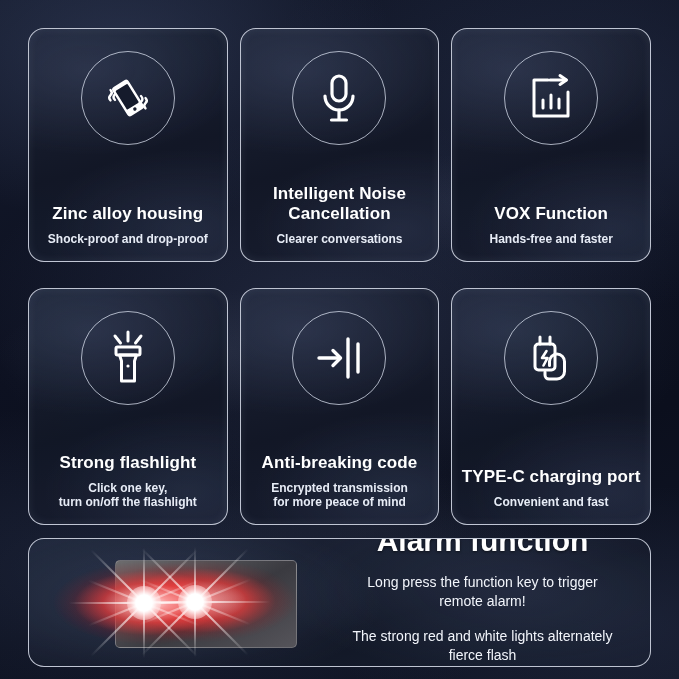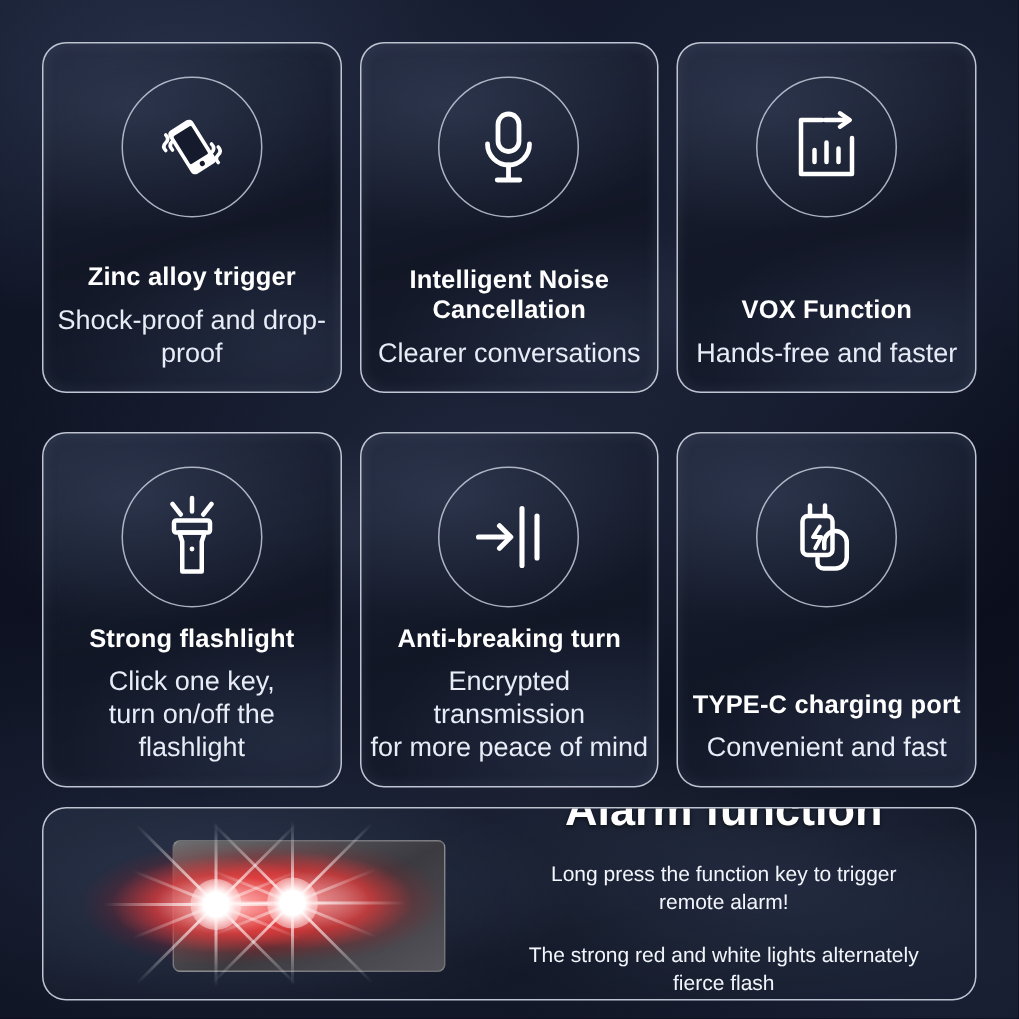--- a/index.html
+++ b/index.html
@@ -59,21 +59,21 @@
 
   .card-texts{
     margin-top:auto;margin-bottom:14px;
     width:100%;text-align:center;padding:0 6px;box-sizing:border-box;
   }
   .card-title{
     color:#ffffff;font-size:17px;font-weight:bold;line-height:1.18;
     letter-spacing:.1px;margin:0 0 8px 0;
   }
   .card-sub{
-    color:#e7ecf6;font-size:18px;font-weight:normal;line-height:1.22;margin:0;
+    color:#e7ecf6;font-size:12px;font-weight:bold;line-height:1.22;margin:0;
   }
 
   .alarm{
     position:absolute;left:28px;top:538px;width:623px;height:129px;
     border:1px solid rgba(232,238,250,0.80);
     border-radius:16px;
     background:
       radial-gradient(ellipse 300px 120px at 22% 50%, rgba(96,110,146,0.30), rgba(0,0,0,0) 72%),
       radial-gradient(ellipse 320px 120px at 78% 40%, rgba(86,100,136,0.26), rgba(0,0,0,0) 72%),
       linear-gradient(165deg, rgba(32,40,60,0.96) 0%, rgba(18,23,38,0.96) 60%, rgba(26,33,52,0.96) 100%);
@@ -141,21 +141,21 @@
           <path d="M45.5 28 q2.6 2.6 0 5.2 q-2.6 2.6 0 5.2"></path>
         </g>
         <g transform="rotate(-32 28 28)">
           <rect x="18.5" y="11" width="19" height="34" rx="3.2" fill="#ffffff"></rect>
           <rect x="21" y="15.5" width="14" height="22" rx="1" fill="#151b2c"></rect>
           <circle cx="28" cy="41" r="1.7" fill="#151b2c"></circle>
         </g>
       </svg>
     </div>
     <div class="card-texts">
-      <p class="card-title">Zinc alloy trigger</p>
+      <p class="card-title">Zinc alloy housing</p>
       <p class="card-sub">Shock-proof and drop-proof</p>
     </div>
   </div>
 
   <div class="card">
     <div class="icon-circle">
       <svg width="52" height="56" viewBox="0 0 52 56" fill="none" stroke="#ffffff" stroke-width="3.2" stroke-linecap="round" stroke-linejoin="round">
         <rect x="19" y="6" width="14" height="25" rx="7"></rect>
         <path d="M12 26 a14 14 0 0 0 28 0"></path>
         <path d="M26 40 v9"></path>
@@ -204,21 +204,21 @@
   <div class="card row2">
     <div class="icon-circle">
       <svg width="56" height="50" viewBox="0 0 56 50" fill="none" stroke="#ffffff" stroke-width="3.4" stroke-linecap="round" stroke-linejoin="round">
         <path d="M8 25 h20"></path>
         <path d="M22 17.5 L29.5 25 L22 32.5"></path>
         <path d="M37 6 v38"></path>
         <path d="M47 11 v28"></path>
       </svg>
     </div>
     <div class="card-texts">
-      <p class="card-title">Anti-breaking turn</p>
+      <p class="card-title">Anti-breaking code</p>
       <p class="card-sub" style="white-space:pre-line;">Encrypted transmission
 for more peace of mind</p>
     </div>
   </div>
 
   <div class="card row2">
     <div class="icon-circle">
       <svg width="56" height="54" viewBox="0 0 56 54" fill="none" stroke="#ffffff" stroke-width="3" stroke-linecap="round" stroke-linejoin="round">
         <path d="M17 6 v7"></path>
         <path d="M27 6 v7"></path>

